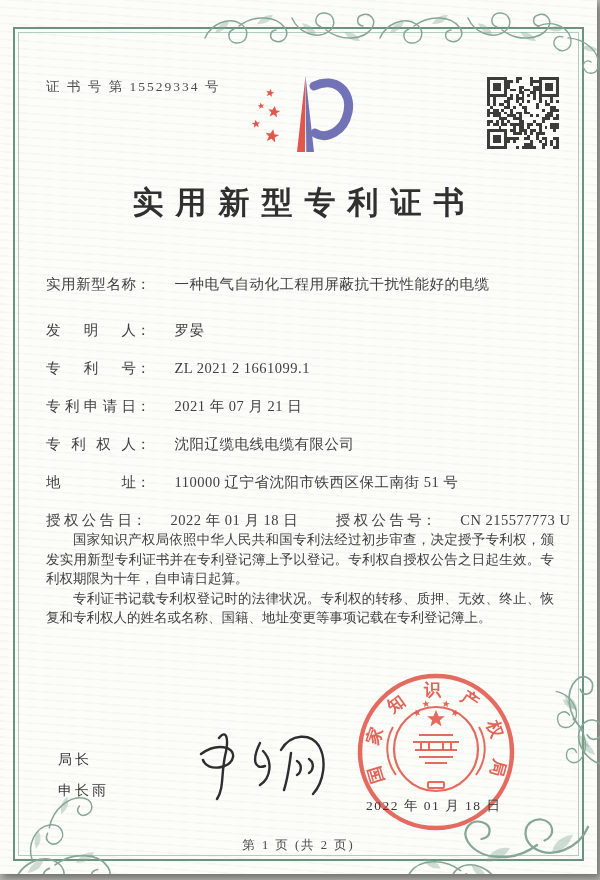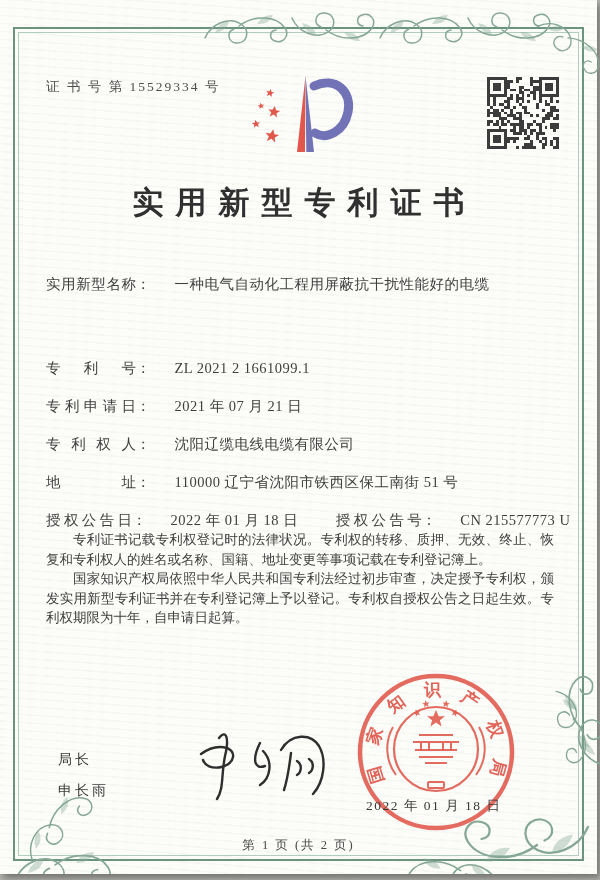--- a/index.html
+++ b/index.html
@@ -400,20 +400,23 @@
       <rect x="19" y="24" width="1" height="1"></rect>
       <rect x="23" y="24" width="1" height="1"></rect>
       <rect x="24" y="24" width="1" height="1"></rect>
     </svg>
 
   <div class="title">实用新型专利证书</div>
 
   <div class="field-row" style="top:260px">
     <span class="flabel">实用新型名称</span><span>：</span><span class="fvalue">一种电气自动化工程用屏蔽抗干扰性能好的电缆</span>
   </div>
+  <div class="field-row" style="top:306px">
+    <span class="flabel">发明人</span><span>：</span><span class="fvalue">罗晏</span>
+  </div>
   <div class="field-row" style="top:344px">
     <span class="flabel">专利号</span><span>：</span><span class="fvalue">ZL 2021 2 1661099.1</span>
   </div>
   <div class="field-row" style="top:382px">
     <span class="flabel">专利申请日</span><span>：</span><span class="fvalue">2021 年 07 月 21 日</span>
   </div>
   <div class="field-row" style="top:420px">
     <span class="flabel">专利权人</span><span>：</span><span class="fvalue">沈阳辽缆电线电缆有限公司</span>
   </div>
   <div class="field-row" style="top:458px">
@@ -422,22 +425,22 @@
   <div class="field-row" style="top:496px">
     <span>
       <span class="flabel w5">授权公告日</span><span>：</span><span class="fvalue">2022 年 01 月 18 日</span>
     </span>
     <span class="grant-group2">
       <span class="flabel w5">授权公告号</span><span>：</span><span class="fvalue">CN 215577773 U</span>
     </span>
   </div>
 
   <div class="paras">
+    <p>国家知识产权局依照中华人民共和国专利法经过初步审查，决定授予专利权，颁发实用新型专利证书并在专利登记簿上予以登记。专利权自授权公告之日起生效。专利权期限为十年，自申请日起算。</p>
     <p>专利证书记载专利权登记时的法律状况。专利权的转移、质押、无效、终止、恢复和专利权人的姓名或名称、国籍、地址变更等事项记载在专利登记簿上。</p>
-    <p>国家知识产权局依照中华人民共和国专利法经过初步审查，决定授予专利权，颁发实用新型专利证书并在专利登记簿上予以登记。专利权自授权公告之日起生效。专利权期限为十年，自申请日起算。</p>
   </div>
 
   <div class="signer">
     <div>局长</div>
     <div>申长雨</div>
   </div>
 
   <svg class="signature" width="160" height="85" viewBox="0 0 160 85">
     <path d="M36,12 C44,2 46,14 42,30 C38,50 41,62 34,73"></path>
     <path d="M18,28 C34,16 52,21 50,31 C48,43 24,46 20,34"></path>

